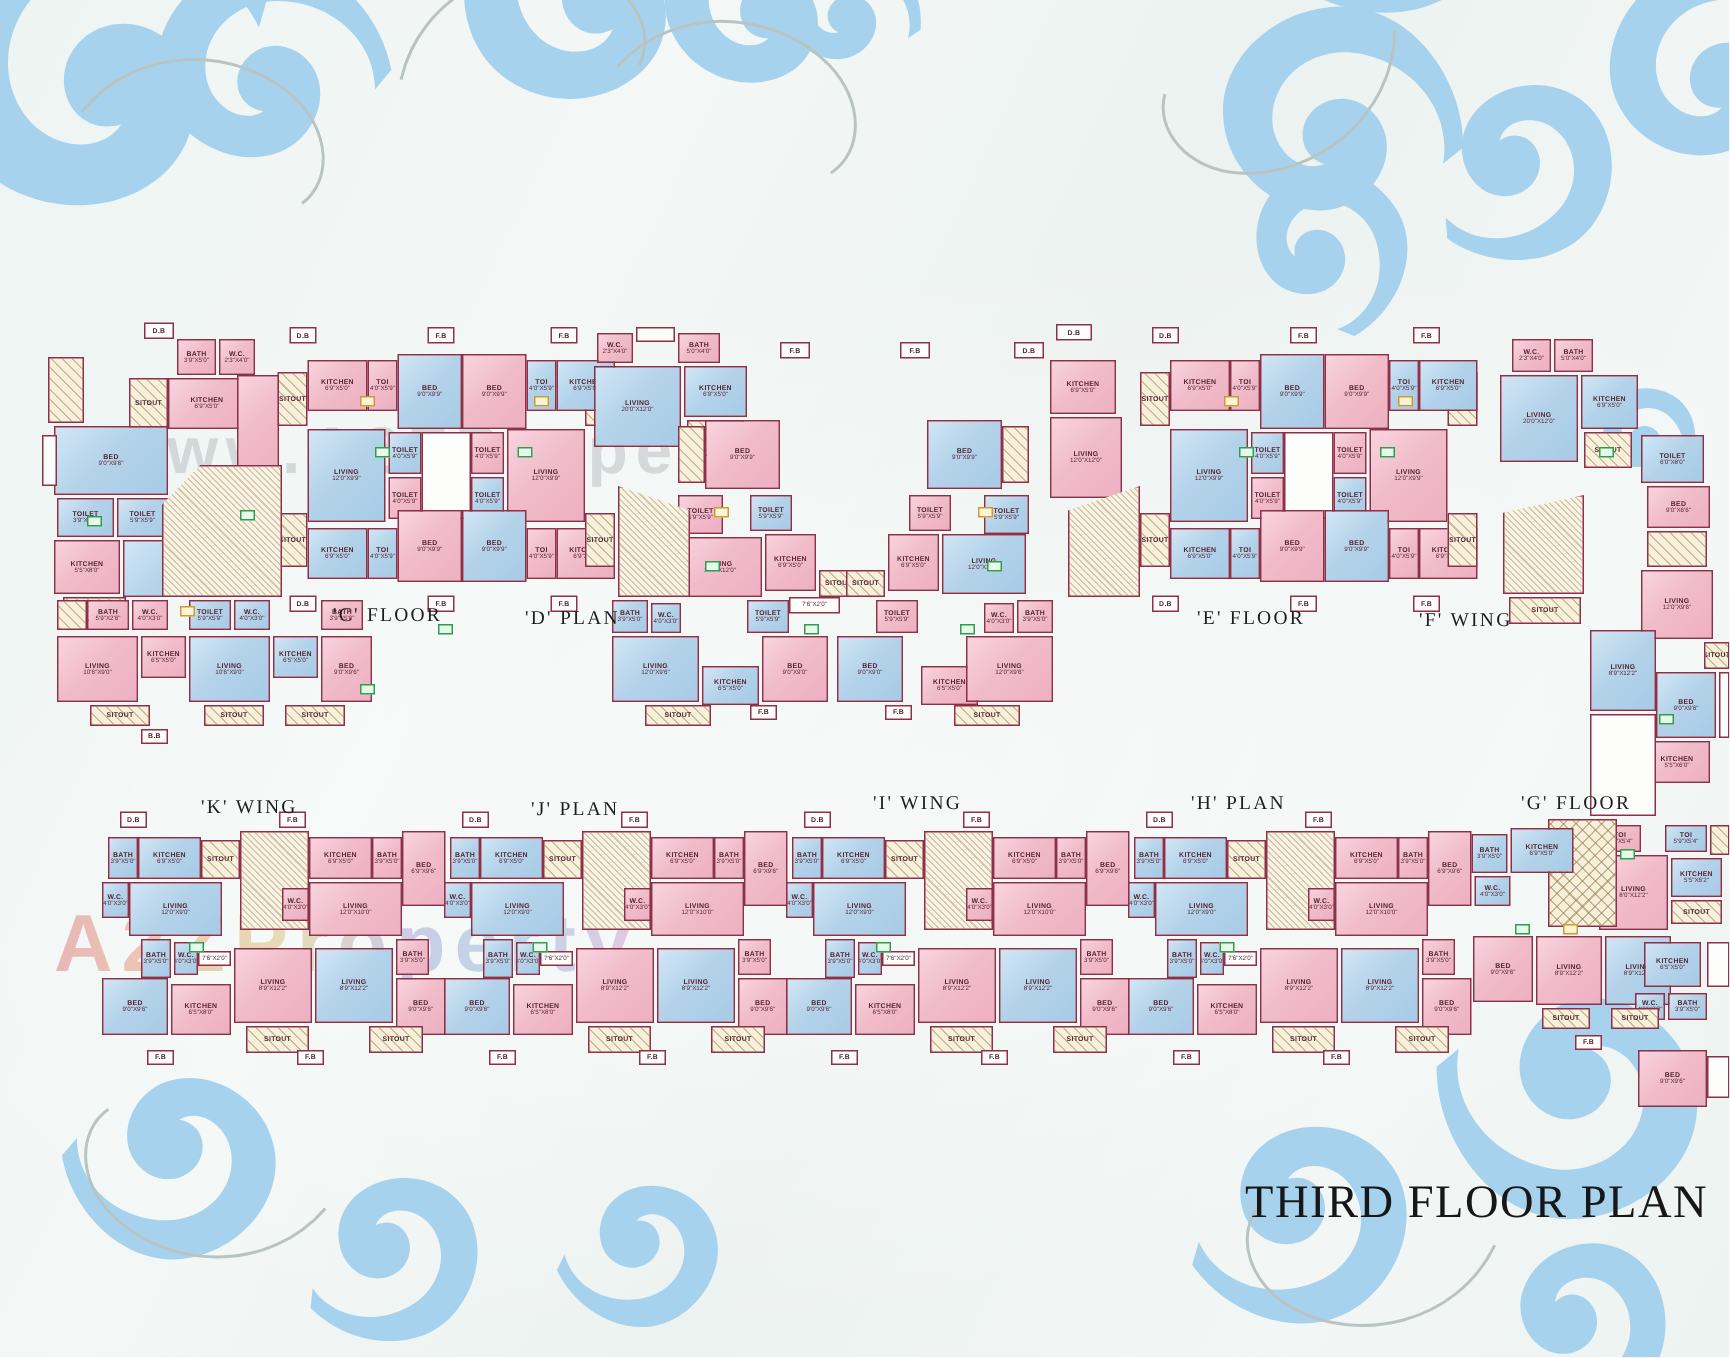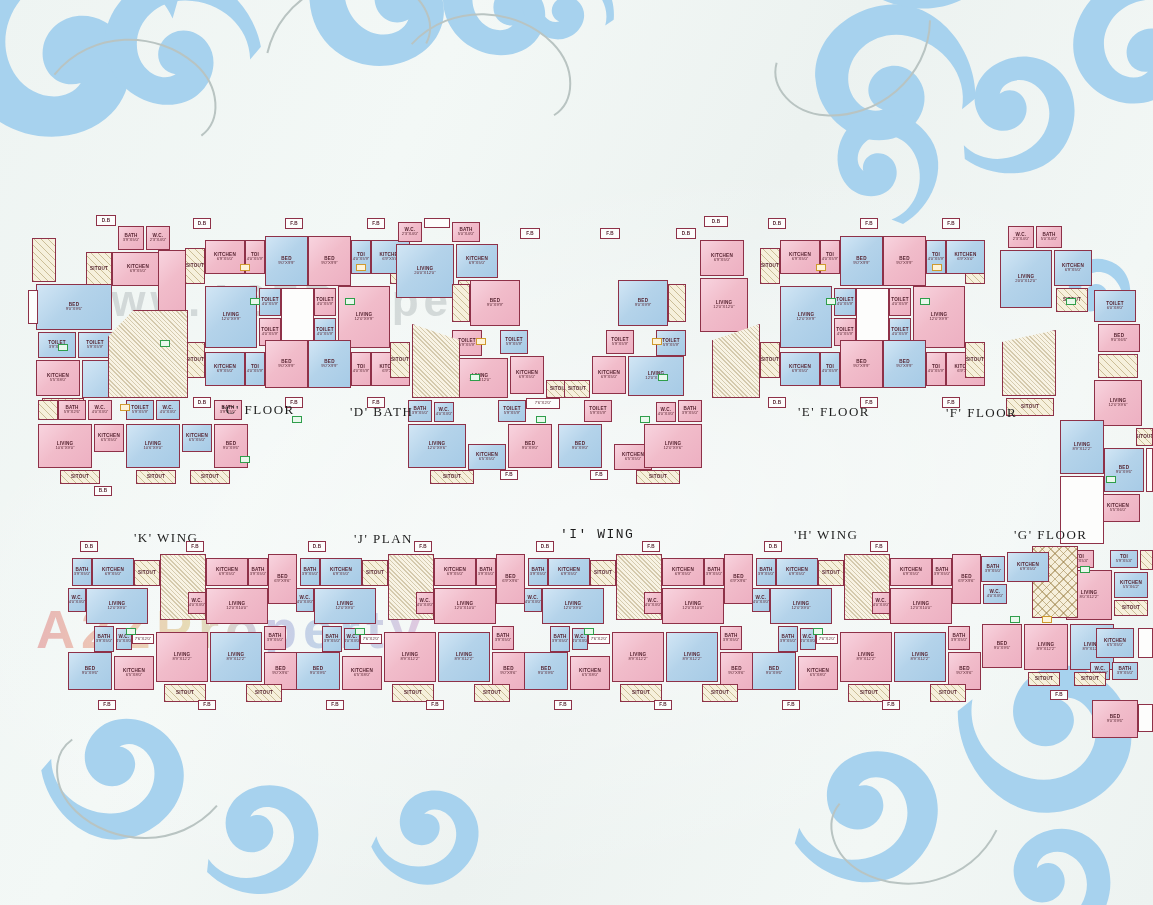--- a/index.html
+++ b/index.html
@@ -1060,23 +1060,24 @@
       <div class="mk mk-g" style="left: 240px; top: 456px;"></div>
       <div class="mk mk-o" style="left: 240px; top: 264px;"></div>
       <div class="mk mk-o" style="left: 356px; top: 264px;"></div>
       <div class="mk mk-o" style="left: 816px; top: 264px;"></div>
       <div class="mk mk-o" style="left: 932px; top: 264px;"></div>
       <div class="mk mk-o" style="left: 120px; top: 404px;"></div>
       <div class="mk mk-o" style="left: 476px; top: 338px;"></div>
       <div class="mk mk-o" style="left: 652px; top: 338px;"></div>
       <div class="mk mk-o" style="left: 1042px; top: 616px;"></div>
       <div class="wing-label" style="left: 222px; top: 402px;">'C' FLOOR</div>
-      <div class="wing-label" style="left: 350px; top: 404px;">'D' BATH</div>
+      <div class="wing-label" style="left: 350px; top: 404px;">'D' PLAN</div>
       <div class="wing-label" style="left: 798px; top: 404px;">'E' FLOOR</div>
-      <div class="wing-label" style="left: 946px; top: 405px;">'F' FLOOR</div>
+      <div class="wing-label" style="left: 946px; top: 405px;">'F' WING</div>
       <div class="wing-label" style="left: 1014px; top: 527px;">'G' FLOOR</div>
       <div class="wing-label" style="left: 134px; top: 530px;">'K' WING</div>
       <div class="wing-label" style="left: 354px; top: 531px;">'J' PLAN</div>
-      <div class="wing-label" style="left: 560px; top: 527px; font-family: Liberation Mono, monospace;">'I' WING</div>
-      <div class="wing-label" style="left: 794px; top: 527px;">'H' WING</div>
+      <div class="wing-label" style="left: 582px; top: 527px;">'I' WING</div>
+      <div class="wing-label" style="left: 794px; top: 527px;">'H' PLAN</div>
     </div>
 
+  <div class="title">THIRD FLOOR PLAN</div>
 </div>
 
 </body></html>

